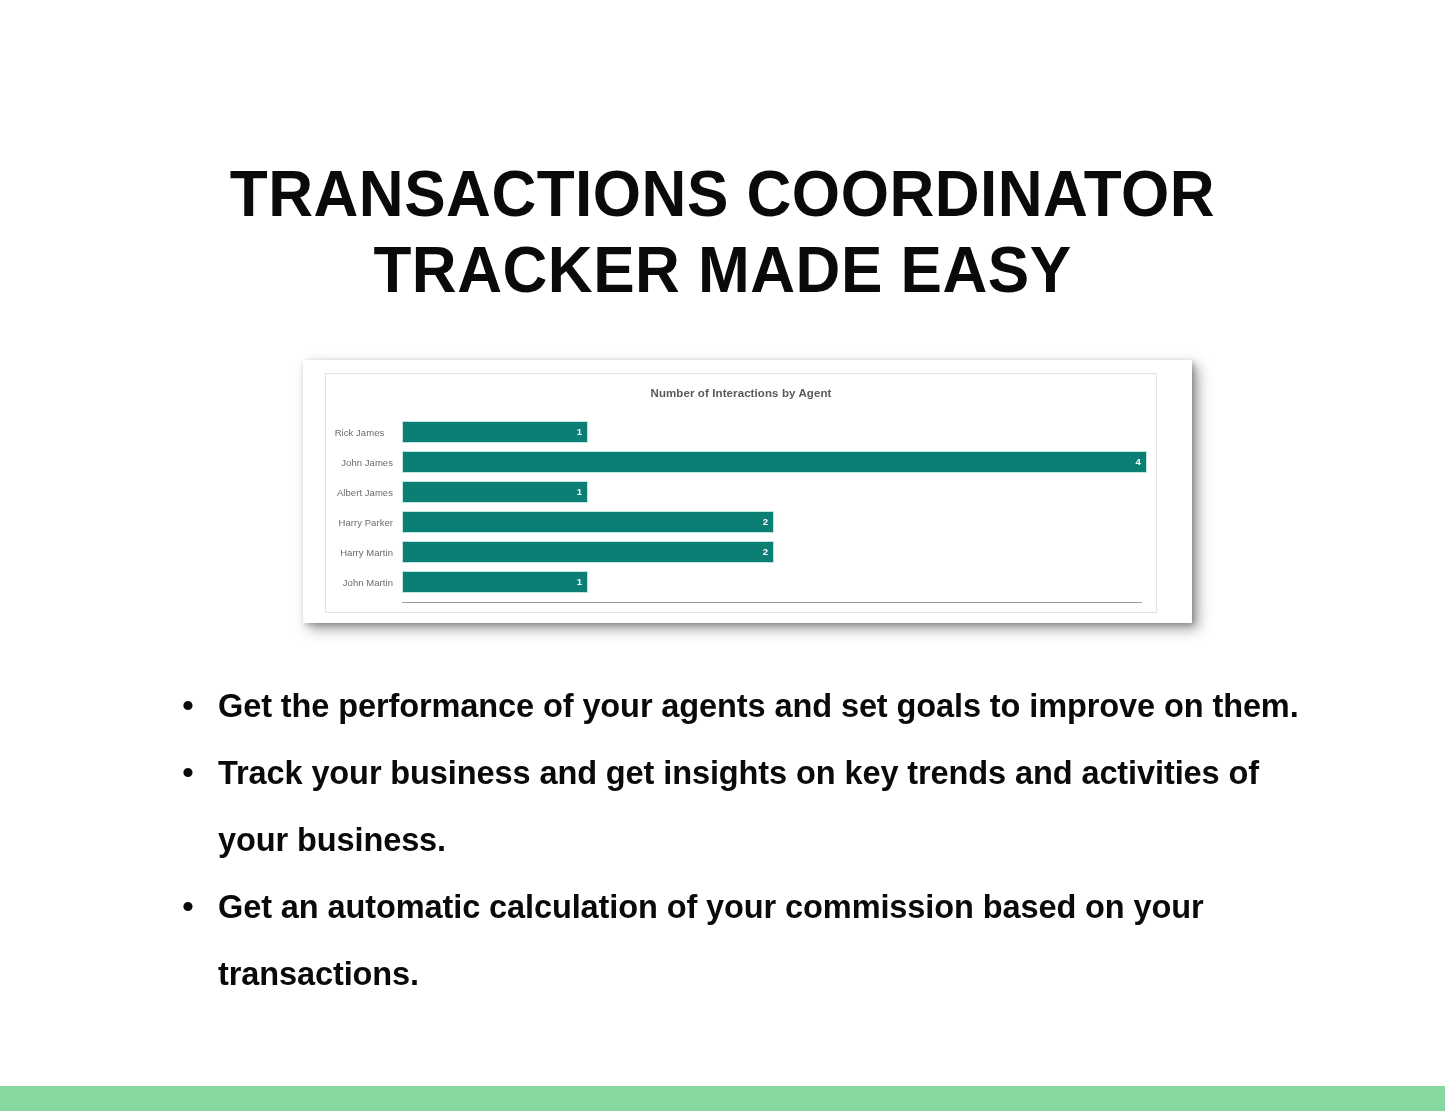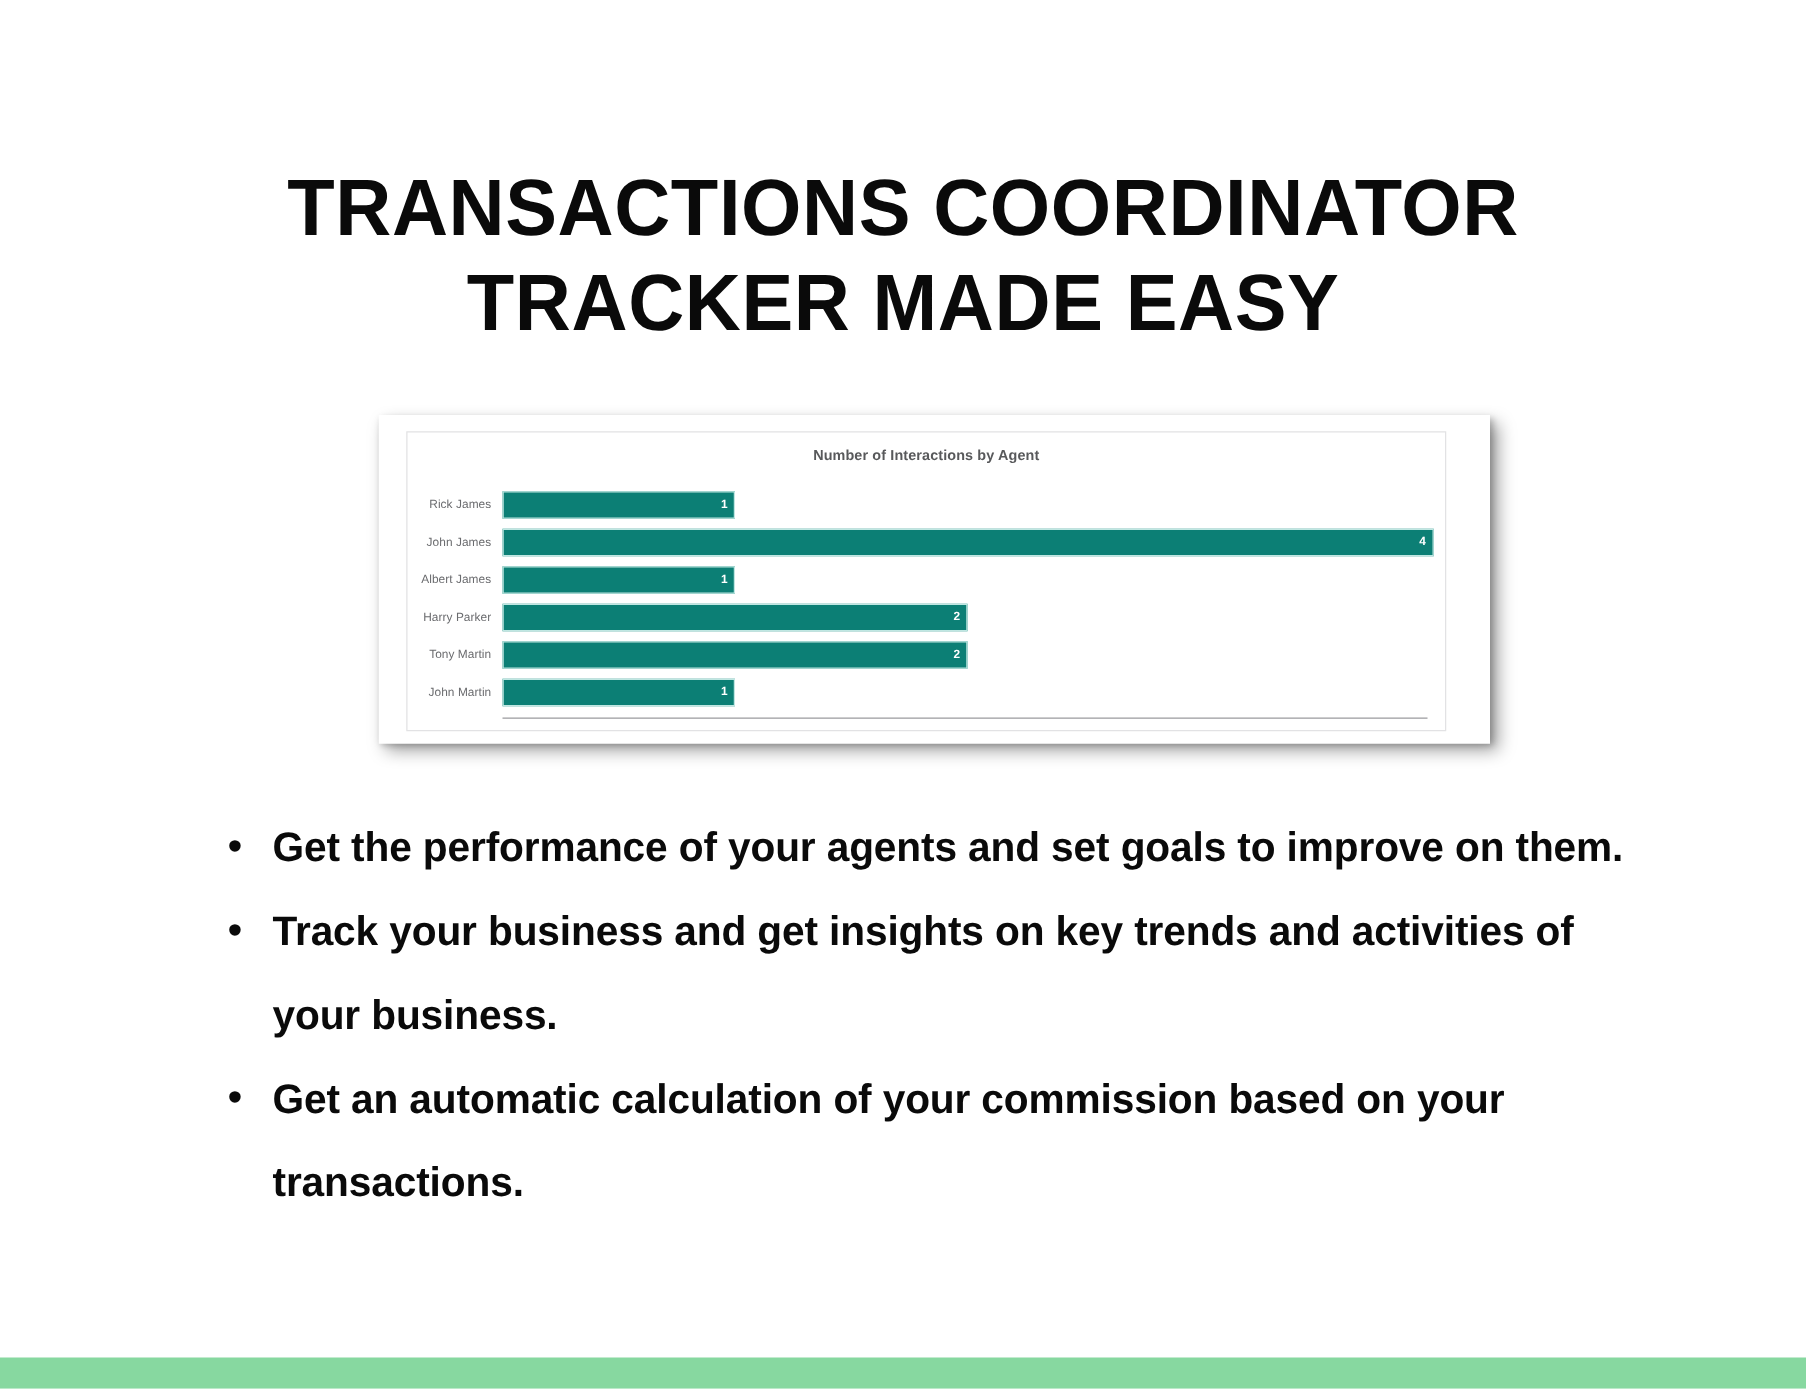--- a/index.html
+++ b/index.html
@@ -15,20 +15,21 @@
     overflow: hidden;
     font-family: "Liberation Sans", "DejaVu Sans", sans-serif;
     -webkit-font-smoothing: antialiased;
   }
 
   
   .slide {
     position: absolute;
     inset: 0;
     background: #ffffff;
+    margin-top: 28px;
   }
 
   
   .title-block {
     position: absolute;
     left: 120px;
     top: 128px;
     width: 1205px;
     text-align: center;
   }
@@ -190,21 +191,21 @@
     <span class="title-line">TRACKER MADE EASY</span>
   </div>
 
   <div class="chart-card">
     <div class="chart-inner">
       <div class="chart-title" style="color: rgb(88, 89, 91);">Number of Interactions by Agent</div>
 
       <div class="plot">
 
         <div class="bar-row">
-          <div class="bar-label" style="color: rgb(106, 107, 110);">Rick James</div>
+          <div class="bar-label" style="color: rgb(106, 107, 110); text-align: center;">Rick James</div>
           <div class="bar-track">
             <div class="bar-fill" style="width: 24.8%; background: rgb(12, 127, 117); border-color: rgb(191, 231, 226);">
               <span class="bar-value" style="color: rgb(255, 255, 255);">1</span>
             </div>
           </div>
         </div>
 
         <div class="bar-row">
           <div class="bar-label" style="color: rgb(106, 107, 110);">John James</div>
           <div class="bar-track">
@@ -226,21 +227,21 @@
         <div class="bar-row">
           <div class="bar-label" style="color: rgb(106, 107, 110);">Harry Parker</div>
           <div class="bar-track">
             <div class="bar-fill" style="width: 49.6%; background: rgb(12, 127, 117); border-color: rgb(191, 231, 226);">
               <span class="bar-value" style="color: rgb(255, 255, 255);">2</span>
             </div>
           </div>
         </div>
 
         <div class="bar-row">
-          <div class="bar-label" style="color: rgb(106, 107, 110);">Tony Martin</div>
+          <div class="bar-label" style="color: rgb(106, 107, 110);">Harry Martin</div>
           <div class="bar-track">
             <div class="bar-fill" style="width: 49.6%; background: rgb(12, 127, 117); border-color: rgb(191, 231, 226);">
               <span class="bar-value" style="color: rgb(255, 255, 255);">2</span>
             </div>
           </div>
         </div>
 
         <div class="bar-row">
           <div class="bar-label" style="color: rgb(106, 107, 110);">John Martin</div>
           <div class="bar-track">

